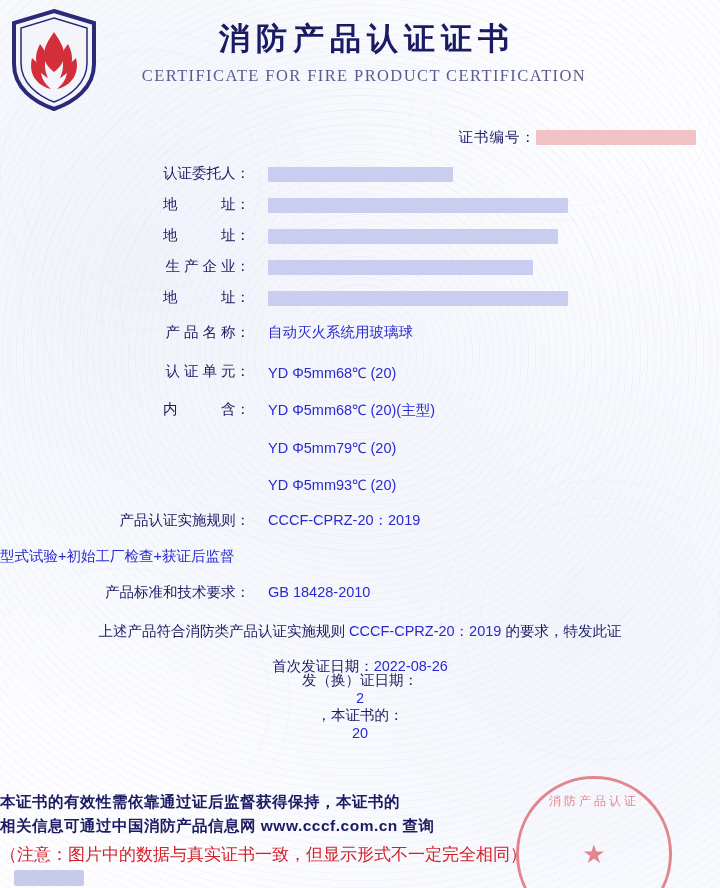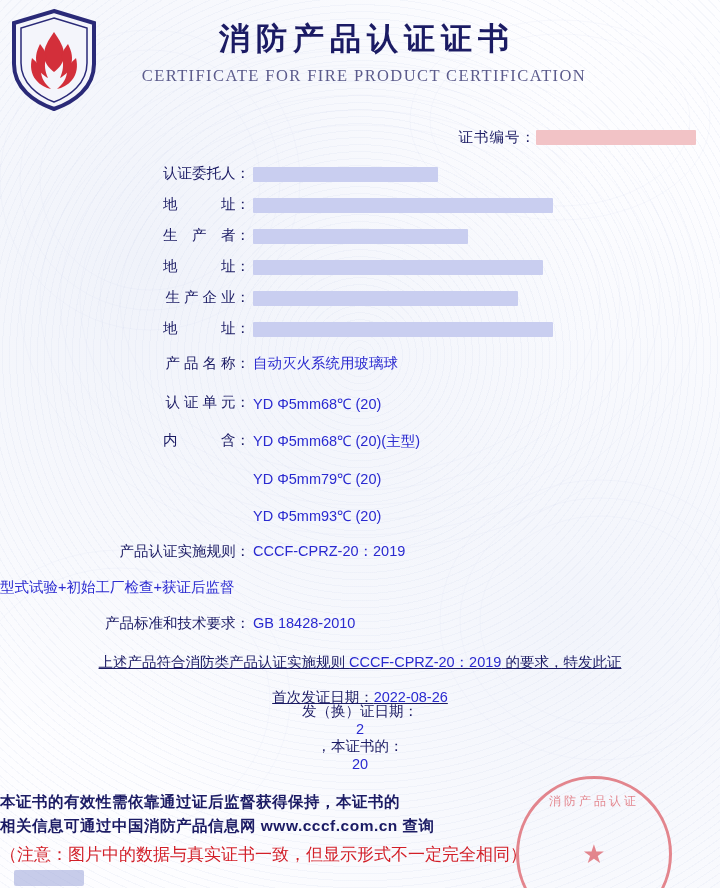--- a/index.html
+++ b/index.html
@@ -91,38 +91,37 @@
   .row {
     display: flex;
     align-items: center;
     height: 31px;
     font-size: 14.5px;
     color: #1b1b64;
   }
   .row .label {
     width: 250px;
     text-align: right;
-    padding-right: 3px;
+    padding-right: 18px;
     white-space: nowrap;
     letter-spacing: 0px;
   }
   .row .value {
     flex: 1;
     color: #2a2ad0;
     font-size: 14.5px;
   }
   .sp3 { letter-spacing: 3px; }
   
   .centerline {
     text-align: center;
     font-size: 14.5px;
     color: #1b1b64;
     height: 31px;
     line-height: 31px;
-    text-decoration: underline;
   }
   .centerline .accent { color: #2a2ad0; }
   .issue-row {
     display: flex;
     justify-content: center;
     align-items: center;
     height: 31px;
     font-size: 14.5px;
     color: #1b1b64;
     flex-direction: column;
@@ -241,24 +240,20 @@
     <div class="row">
       <div class="label sp3">认证委托人：</div>
       <div class="value"><span class="redact blue" style="width:185px"></span></div>
     </div>
 
     <div class="row">
       <div class="label sp3">地　　　址：</div>
       <div class="value"><span class="redact blue" style="width:300px"></span></div>
     </div>
 
-    <div class="row">
-      <div class="label sp3">生　产　者：</div>
-      <div class="value"><span class="redact blue" style="width:215px"></span></div>
-    </div>
 
     <div class="row">
       <div class="label sp3">地　　　址：</div>
       <div class="value"><span class="redact blue" style="width:290px"></span></div>
     </div>
 
     <div class="row">
       <div class="label sp3">生 产 企 业：</div>
       <div class="value"><span class="redact blue" style="width:265px"></span></div>
     </div>

